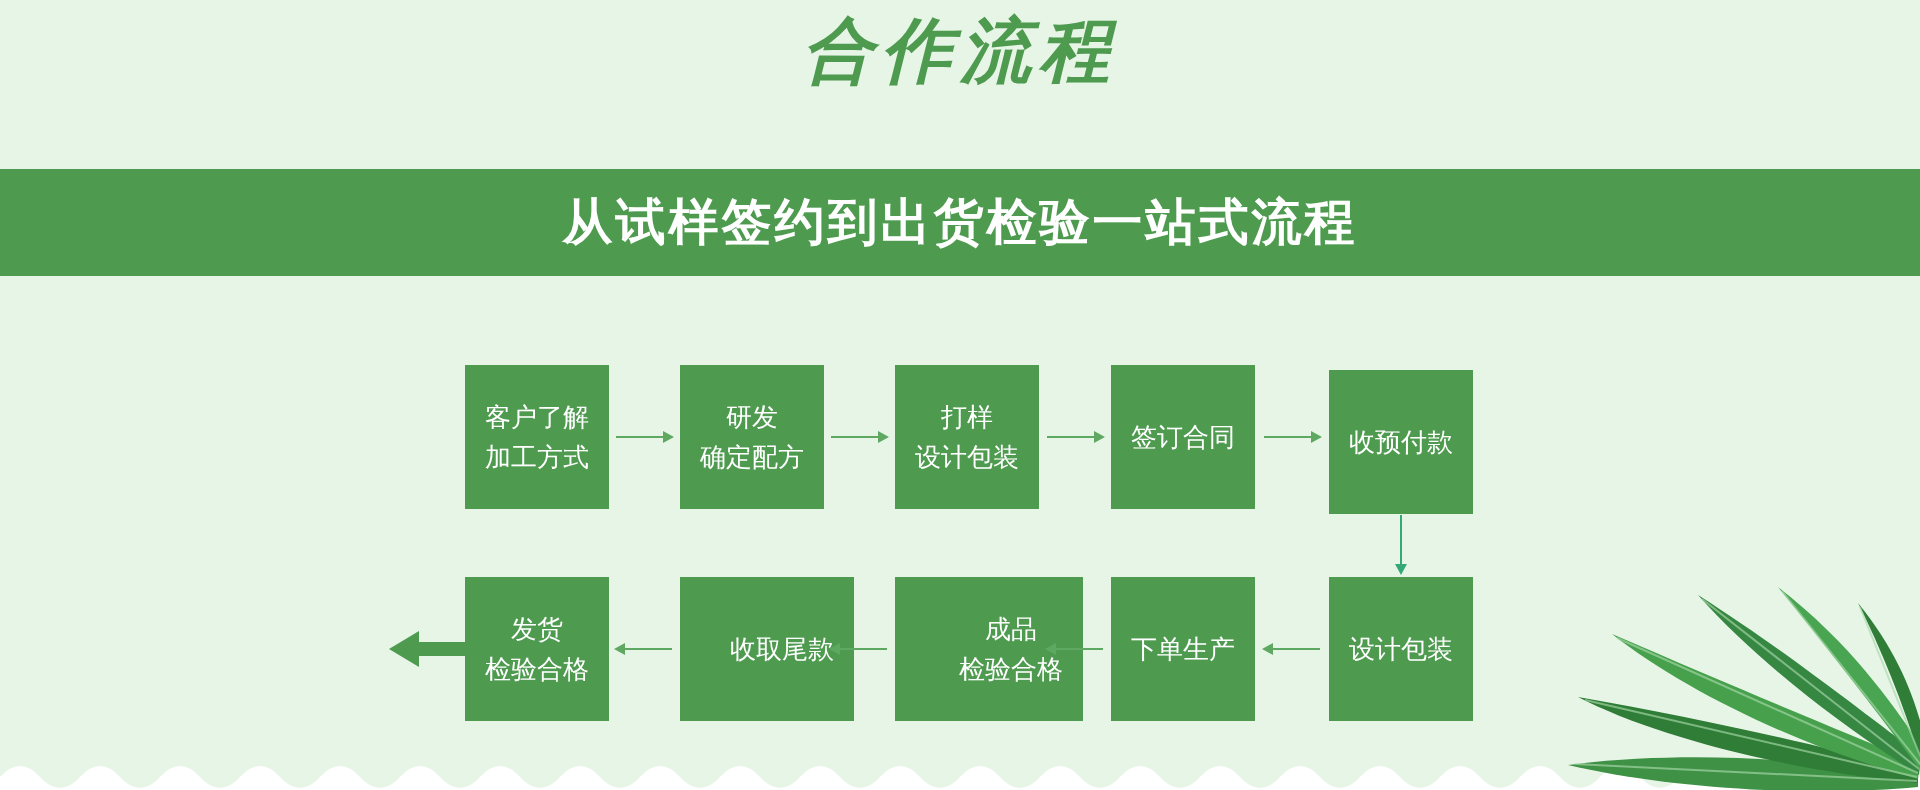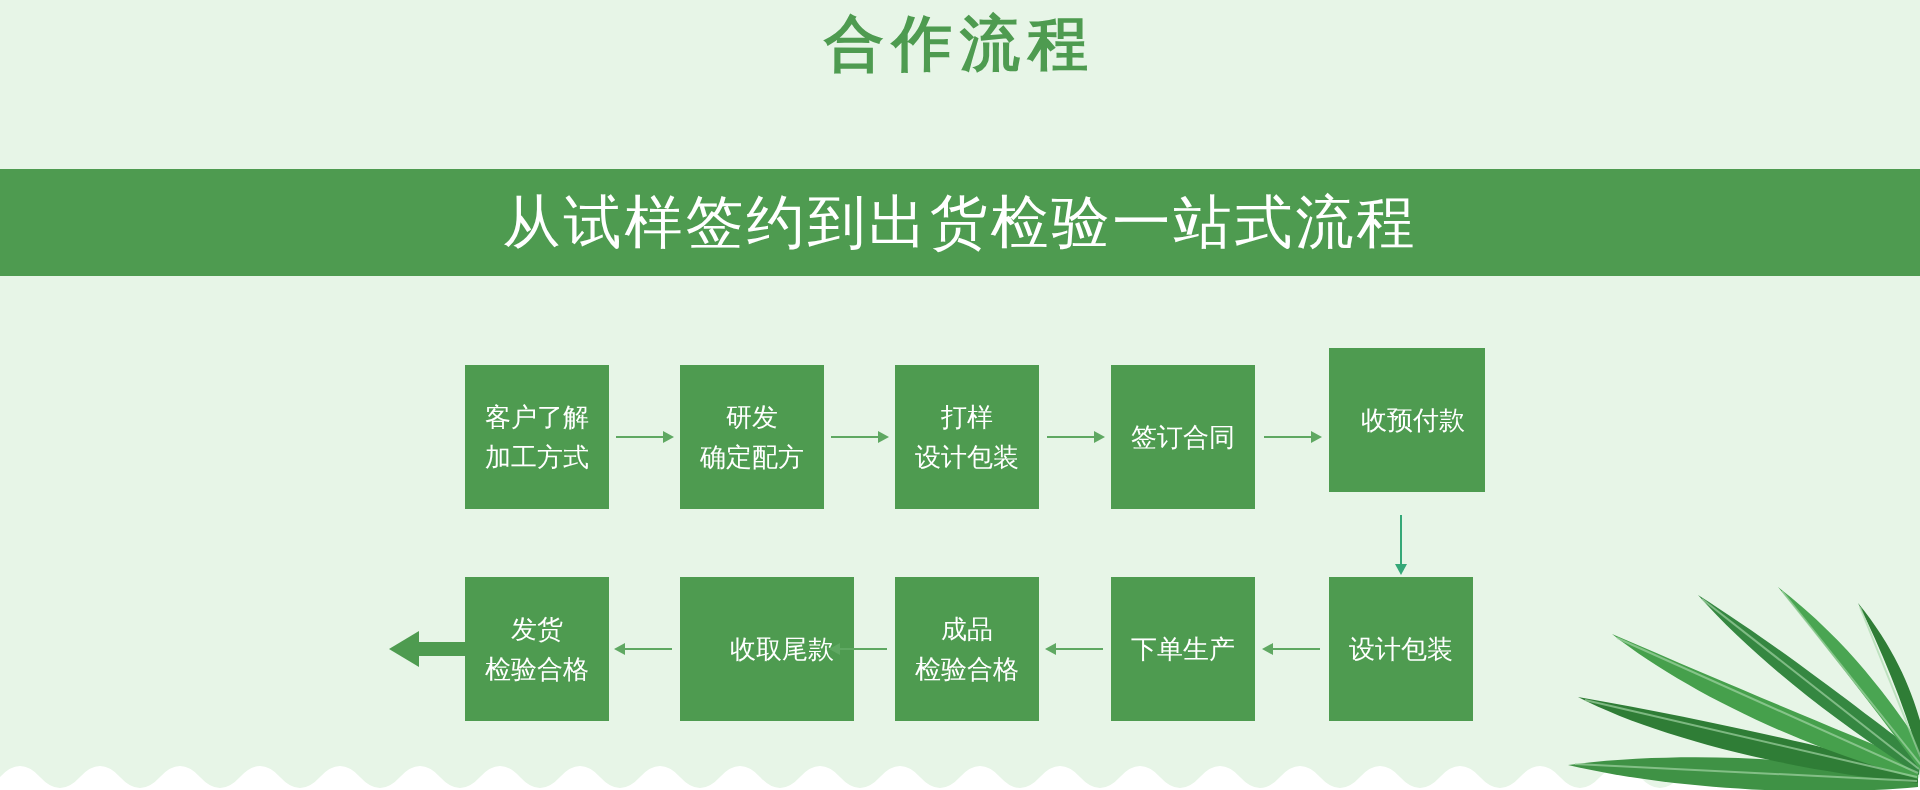--- a/index.html
+++ b/index.html
@@ -15,40 +15,41 @@
     background: var(--page-background, #e7f5e7);
     overflow: hidden;
   }
   .title {
     position: absolute;
     top: 4px;
     left: 0;
     width: 100%;
     margin: 0;
     text-align: center;
-    font-size: 60px;
+    font-size: 71px;
     font-weight: bold;
     letter-spacing: 8px;
     color: var(--primary-green, #4e9b50);
+    font-style: italic;
   }
   .banner {
     position: absolute;
     top: 169px;
     left: 0;
     width: 100%;
     height: 107px;
     background: var(--primary-green, #4e9b50);
     display: flex;
     align-items: center;
     justify-content: center;
   }
   .banner-text {
     color: var(--box-text, #ffffff);
-    font-size: 58px;
-    font-weight: normal;
+    font-size: 50px;
+    font-weight: bold;
     letter-spacing: 3px;
   }
   .flow { position: absolute; inset: 0; margin-top: 32px; }
   .box {
     position: absolute;
     width: 144px;
     height: 144px;
     background: var(--primary-green, #4e9b50);
     color: var(--box-text, #ffffff);
     display: flex;
@@ -137,33 +138,33 @@
 
   <div class="flow">
 
     <div class="box" style="left:465px; top:333px;">客户了解
 加工方式</div>
     <div class="box" style="left:680px; top:333px;">研发
 确定配方</div>
     <div class="box" style="left:895px; top:333px;">打样
 设计包装</div>
     <div class="box" style="left:1111px; top:333px;">签订合同</div>
-    <div class="box" style="left:1329px; top:316px;padding-left:12px;">收预付款</div>
+    <div class="box" style="left:1329px; top:338px;">收预付款</div>
 
     <div class="arrow-right" style="left:616px; top:404px;"></div>
     <div class="arrow-right" style="left:831px; top:404px;"></div>
     <div class="arrow-right" style="left:1047px; top:404px;"></div>
     <div class="arrow-right" style="left:1264px; top:404px;"></div>
 
     <div class="arrow-down" style="left:1400px; top:483px;"></div>
 
     <div class="box" style="left:465px; top:545px;">发货
 检验合格</div>
     <div class="box" style="left:680px; top:545px;padding-left:30px;">收取尾款</div>
-    <div class="box" style="left:895px; top:545px;">成品
+    <div class="box" style="left:895px; top:545px;padding-left:44px;">成品
 检验合格</div>
     <div class="box" style="left:1111px; top:545px;">下单生产</div>
     <div class="box" style="left:1329px; top:545px;">设计包装</div>
 
     <div class="arrow-left" style="left:616px; top:616px;"></div>
     <div class="arrow-left" style="left:831px; top:616px;"></div>
     <div class="arrow-left" style="left:1047px; top:616px;"></div>
     <div class="arrow-left" style="left:1264px; top:616px;"></div>
 
     <div class="big-arrow-left"></div>

